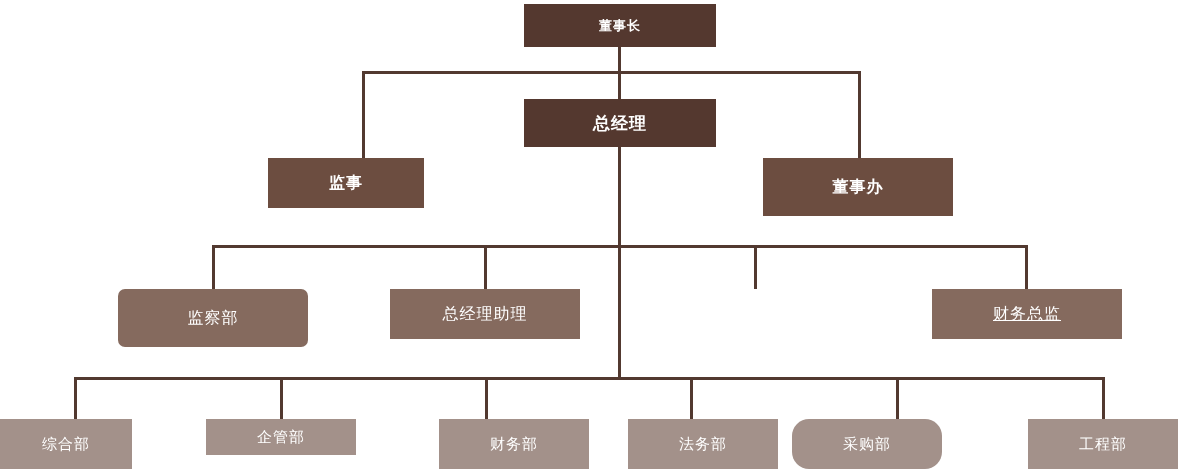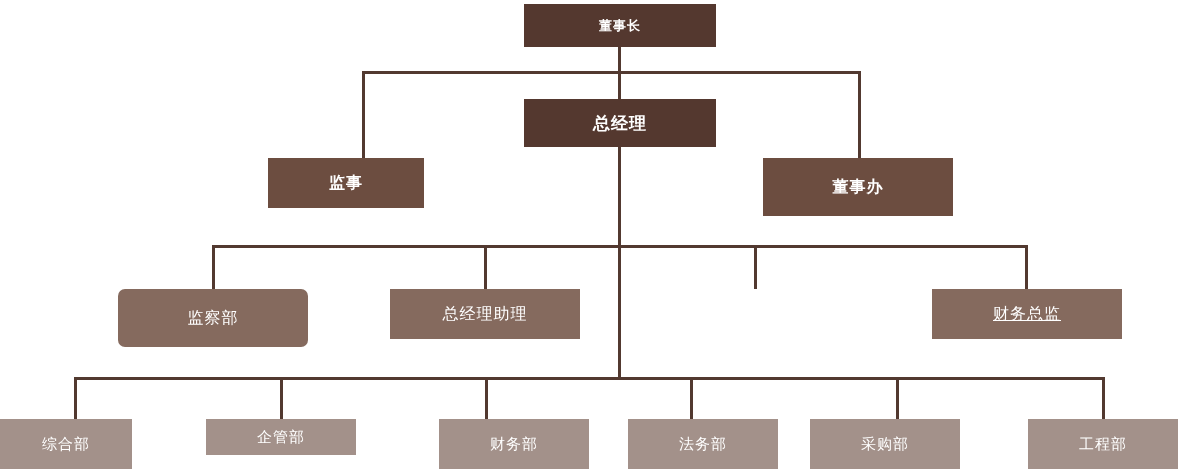--- a/index.html
+++ b/index.html
@@ -110,20 +110,20 @@
   </div>
   <div class="node lv4" style="left:206px; top:419px; width:150px; height:36px;">
     <span>企管部</span>
   </div>
   <div class="node lv4" style="left:411px; top:419px; width:150px; height:50px;margin-left:28px;">
     <span>财务部</span>
   </div>
   <div class="node lv4" style="left:616px; top:419px; width:150px; height:50px;margin-left:12px;">
     <span>法务部</span>
   </div>
-  <div class="node lv4" style="left:810px; top:419px; width:150px; height:50px;">
+  <div class="node lv4" style="left:792px; top:419px; width:150px; height:50px;border-radius:17px;">
     <span>采购部</span>
   </div>
   <div class="node lv4" style="left:1028px; top:419px; width:150px; height:50px;">
     <span>工程部</span>
   </div>
 
 </div>
 
 </body></html>

